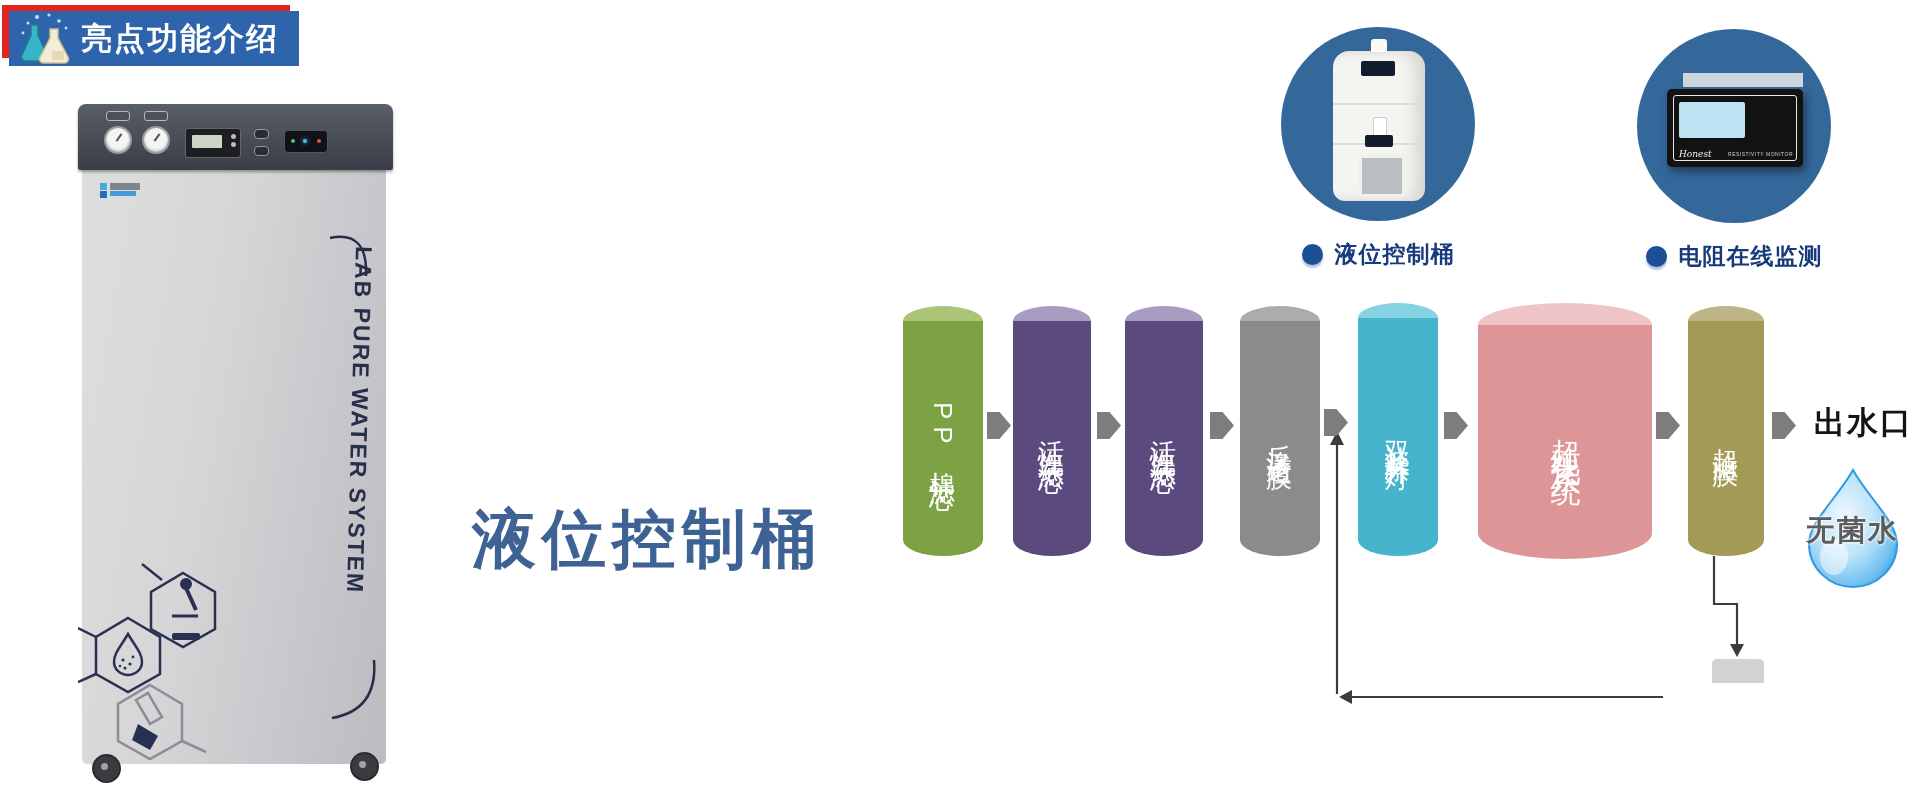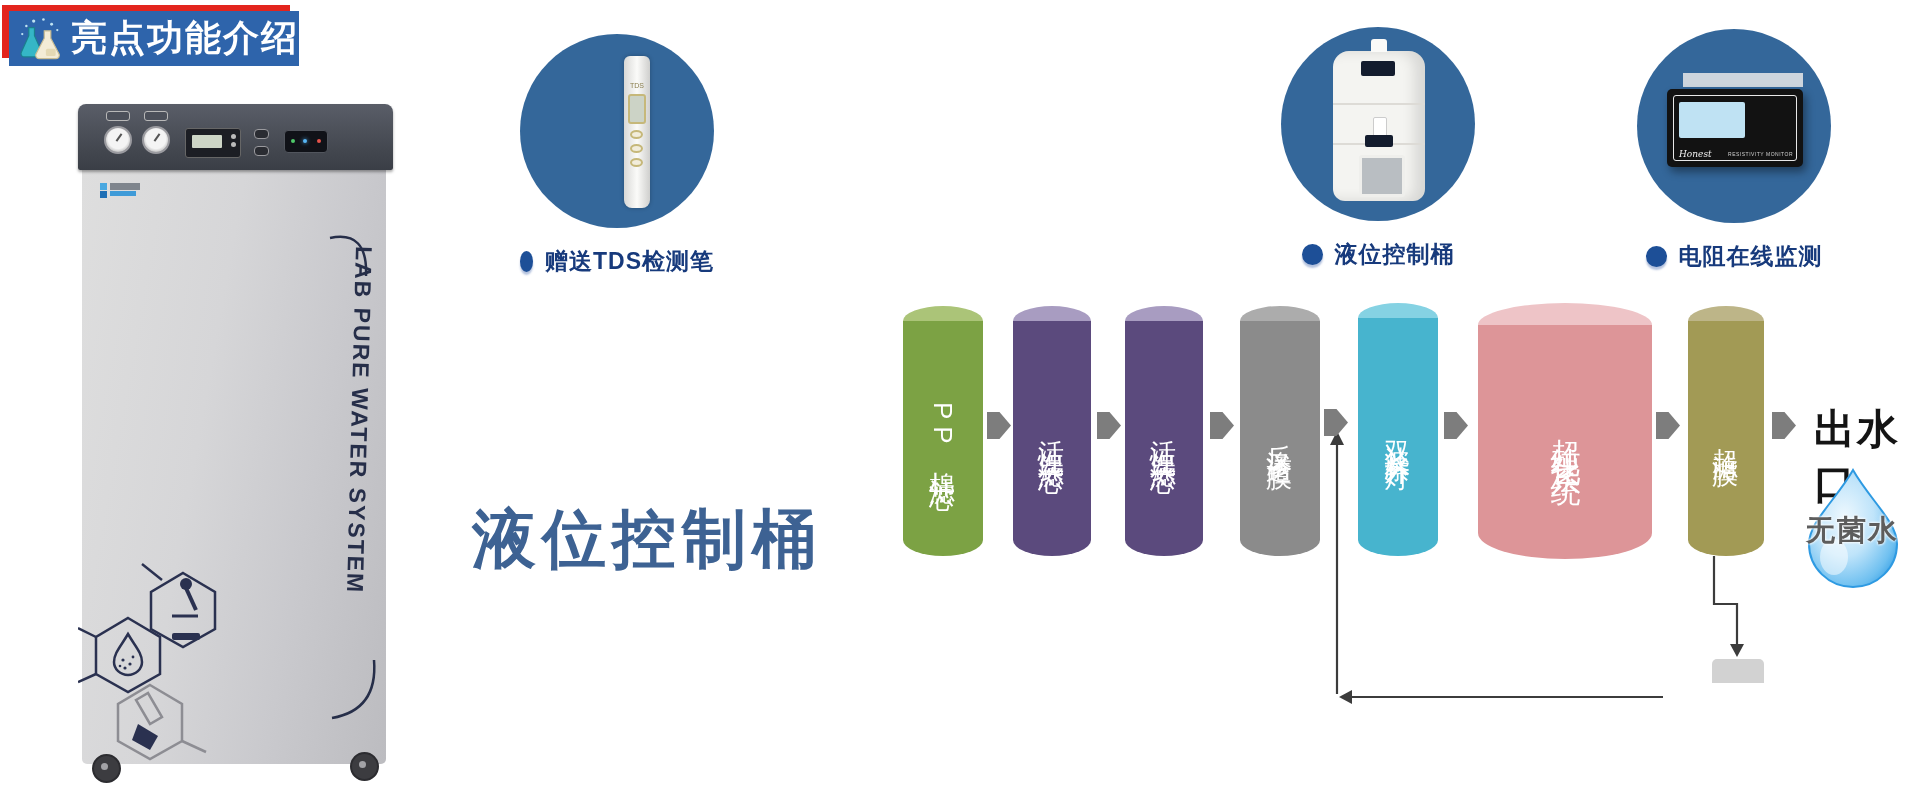--- a/index.html
+++ b/index.html
@@ -3,21 +3,21 @@
 <meta charset="utf-8">
 <style>
   html,body{margin:0;padding:0;background:#fff;}
   .stage{position:relative;width:1920px;height:800px;background:#ffffff;overflow:hidden;
          font-family:"Liberation Sans",sans-serif;}
 
   
   .badge-accent{position:absolute;left:2px;top:5px;width:288px;height:53px;}
   .badge{position:absolute;left:9px;top:11px;width:290px;height:55px;display:flex;
          align-items:center;gap:8px;padding-left:10px;box-sizing:border-box;}
-  .badge-label{color:#fff;font-size:36px;font-weight:bold;letter-spacing:2px;white-space:nowrap;font-family:Liberation Serif, serif;}
+  .badge-label{color:#fff;font-size:31px;font-weight:bold;letter-spacing:2px;white-space:nowrap;font-family:Liberation Serif, serif;}
 
   
   .machine{position:absolute;left:78px;top:104px;width:315px;height:686px;}
   .machine-body{position:absolute;left:4px;right:7px;top:64px;bottom:26px;
       background:linear-gradient(100deg,#dedede 0%,#d6d6d8 40%,#c9c9cd 70%,#bcbcc0 100%);
       border-radius:0 0 5px 5px;}
   .machine-panel{position:absolute;left:0;top:0;width:100%;height:66px;
       background:linear-gradient(180deg,#5a5e68 0%,#43474f 70%,#3a3e46 100%);
       border-radius:8px 8px 2px 2px;box-shadow:0 2px 3px rgba(0,0,0,.35);}
   .gauge-label{position:absolute;top:7px;width:22px;height:8px;border:1px solid #b8b8b8;
@@ -99,21 +99,21 @@
   .cyl .cap{position:absolute;left:0;top:0;width:100%;height:30px;border-radius:50%;}
   .cyl .bod{position:absolute;left:0;top:15px;bottom:0;width:100%;
       border-radius:0 0 50% 50% / 0 0 16px 16px;}
   .cyl .lbl{position:absolute;inset:0;display:flex;align-items:center;justify-content:center;
       writing-mode:vertical-rl;color:#fff;font-size:26px;letter-spacing:7px;font-weight:500;
       padding-top:12px;box-sizing:border-box;}
   .cyl.wide .lbl{font-size:30px;letter-spacing:9px;}
   .conn{position:absolute;width:24px;height:27px;
       clip-path:polygon(0 0,52% 0,100% 50%,52% 100%,0 100%);}
 
-  .outlet{position:absolute;left:1814px;top:402px;font-size:41px;font-weight:bold;color:#141414;letter-spacing:2px;}
+  .outlet{position:absolute;left:1814px;top:402px;font-size:31px;font-weight:bold;color:#141414;letter-spacing:2px;}
   .droplbl{position:absolute;left:1806px;top:511px;font-size:29px;font-weight:600;color:#5d5d5d;
       letter-spacing:2px;text-shadow:0 0 3px #fff,0 0 3px #fff;}
 
   .tank{position:absolute;left:1666px;top:681px;width:146px;height:100px;background:#dbdbdb;
       border-radius:16px;}
   .tank-cap{position:absolute;left:1712px;top:659px;width:52px;height:24px;background:#d2d2d2;
       border-radius:5px 5px 0 0;}
   .tank-label{position:absolute;left:0;right:0;bottom:10px;text-align:center;font-size:26px;
       color:#2d2d2d;letter-spacing:2px;}
 
@@ -197,35 +197,20 @@
         <path d="M58,166 l12,-7 14,24 -12,7 z" stroke="#8d8d93"></path>
         <path d="M60,190 l20,12 -8,14 -18,-10 z" fill="#2a3150" stroke="none"></path>
       </g>
     </svg>
     <div class="caster" style="left:14px;top:650px"></div>
     <div class="caster" style="left:272px;top:648px"></div>
   </div>
 
   <div class="headline1" style="color: rgb(61, 98, 147);">液位控制桶</div>
 
-  <div class="feature" style="left:520px;top:34px">
-    <div class="circle" style="background: rgb(52, 103, 154);">
-      <div class="pen">
-        <div class="pen-brand">TDS</div>
-        <div class="pen-screen"></div>
-        <div class="pen-btn" style="top:74px"></div>
-        <div class="pen-btn" style="top:88px"></div>
-        <div class="pen-btn" style="top:102px"></div>
-      </div>
-    </div>
-    <div class="caption">
-      <span class="cap-dot" style="background: rgb(29, 79, 151);"></span>
-      <span class="cap-text" style="color: rgb(23, 58, 124);">赠送TDS检测笔</span>
-    </div>
-  </div>
 
 
   <div class="feature" style="left:1637px;top:29px">
     <div class="circle" style="background: rgb(52, 103, 154);">
       <div class="monitor-top"></div>
       <div class="monitor">
         <div class="monitor-frame"></div>
         <div class="monitor-screen"></div>
         <div class="monitor-brand">Honest</div>
         <div class="monitor-cap">RESISTIVITY MONITOR</div>

